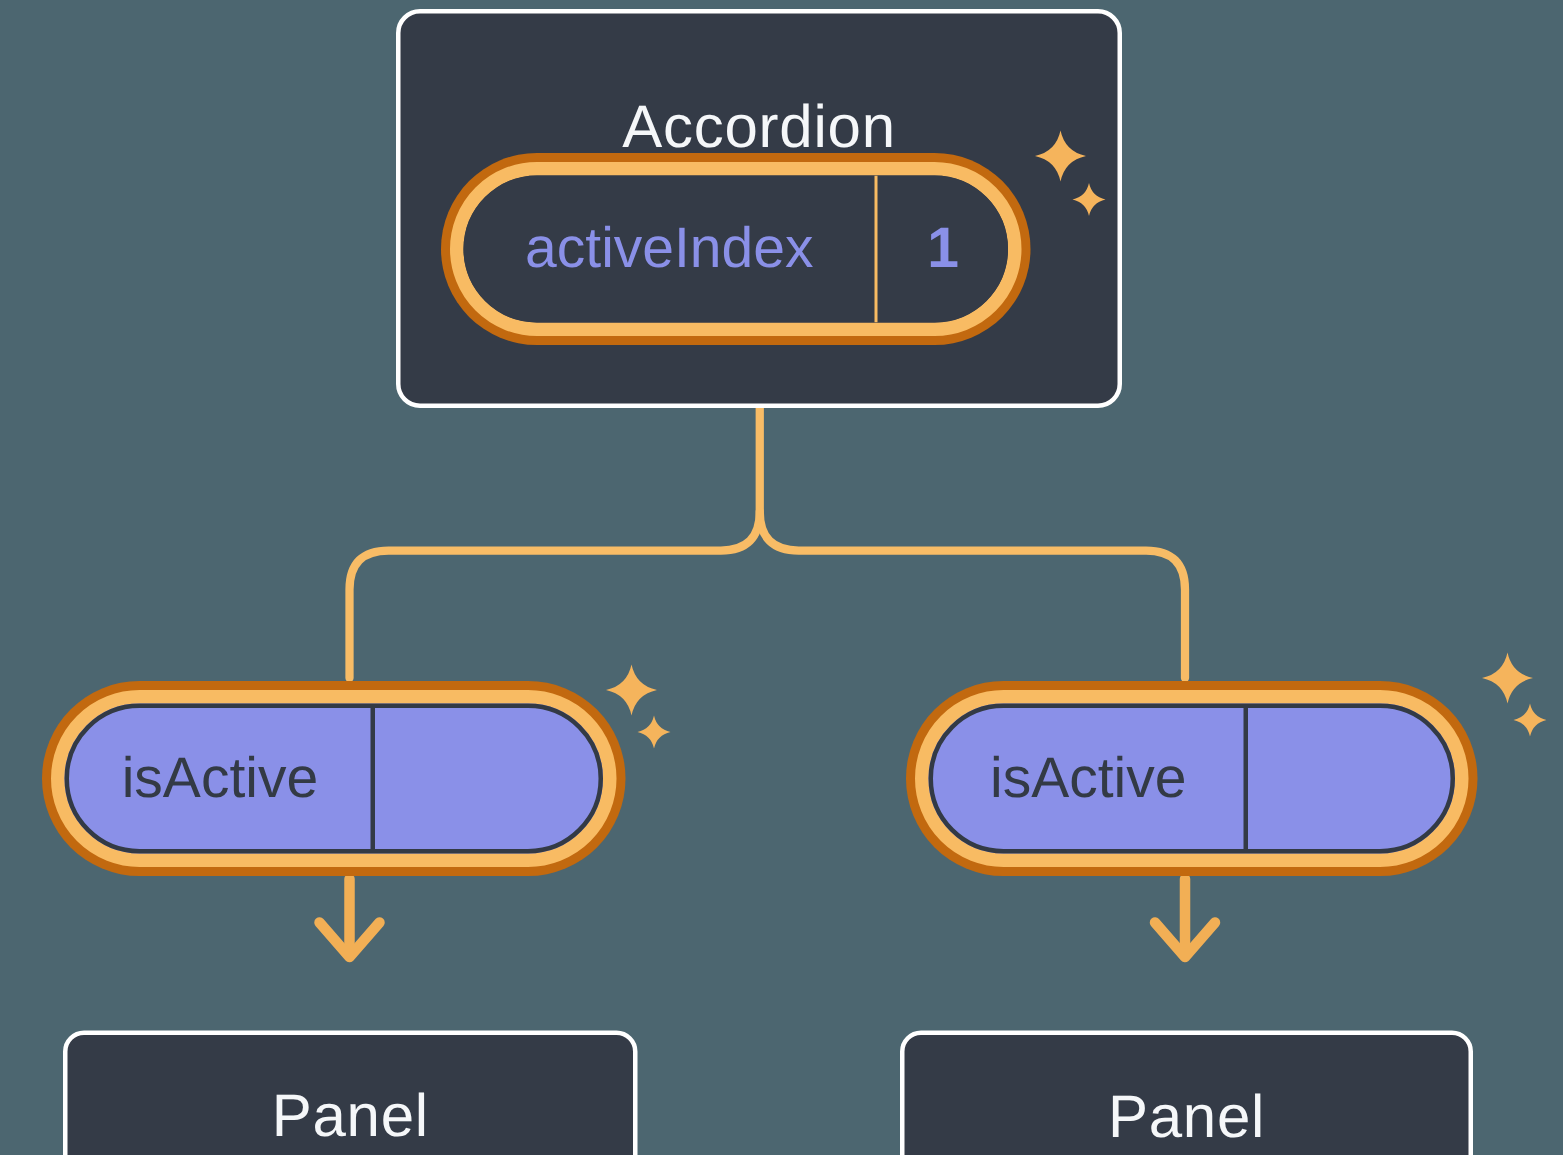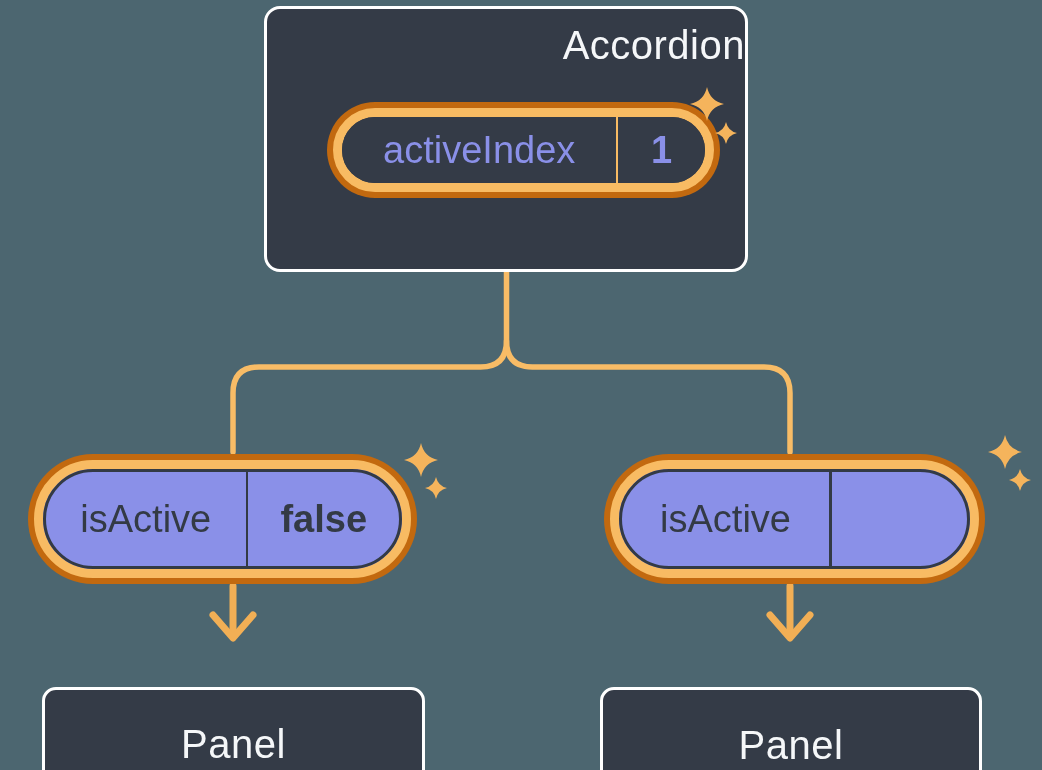--- a/index.html
+++ b/index.html
@@ -19,34 +19,34 @@
   .canvas{position:relative;width:1042px;height:770px;overflow:hidden;background:var(--bg);}
 
   .wires{position:absolute;left:0;top:0;width:1042px;height:770px;z-index:1;}
 
   .node-box{
     position:absolute;background:var(--box);
     border:3px solid #ffffff;border-radius:16px;z-index:2;
   }
   .accordion-box{left:264px;top:6px;width:484px;height:266px;}
   .node-title{
-    text-align:right;color:var(--light);font-size:40px;font-weight:400;
-    padding-top:14px;letter-spacing:.5px;
+    text-align:center;color:var(--light);font-size:40px;font-weight:400;
+    padding-top:14px;letter-spacing:.5px;margin-top:40px;
   }
 
   .pill{
     position:absolute;z-index:2;border-radius:999px;
     border:9px solid var(--oL);
     box-shadow:0 0 0 6px var(--oD);
   }
   .pill-inner{
     display:flex;width:100%;height:100%;border-radius:999px;overflow:hidden;
     align-items:stretch;
   }
-  .state-pill{left:333px;top:108px;width:381px;height:84px;background:var(--box);text-align:right;}
+  .state-pill{left:300px;top:108px;width:381px;height:116px;background:var(--box);text-align:right;}
   .state-pill .pill-inner{background:var(--box);}
   .state-pill .cell-label{flex-basis:76%;color:var(--purple);}
   .state-pill .cell-value{flex-basis:24%;color:var(--purple);}
   .state-pill .divider{width:2px;background:var(--oL);}
 
   .prop-pill{background:var(--purple);text-align:center;}
   .prop-pill .pill-inner{border:3px solid var(--ink);background:var(--purple);}
   .prop-pill .divider{width:3px;background:var(--ink);}
   .prop-pill .cell-label{color:var(--ink);}
   .prop-pill .cell-value{color:var(--ink);}
@@ -108,21 +108,20 @@
 
   <svg class="sparkles" style="left:686px;top:82px;" width="62" height="68" viewBox="0 0 62 68" xmlns="http://www.w3.org/2000/svg">
     <path fill="#F5B45C" d="M21,5 Q24,19 38,22 Q24,25 21,39 Q18,25 4,22 Q18,19 21,5 Z"></path>
     <path fill="#F5B45C" d="M40,40 Q42,49 51,51 Q42,53 40,62 Q38,53 29,51 Q38,49 40,40 Z"></path>
   </svg>
 
   <div class="pill prop-pill pill-left">
     <div class="pill-inner">
       <div class="cell cell-label">isActive</div>
       <div class="divider"></div>
-      <div class="cell cell-value">false</div>
     </div>
   </div>
 
   <svg class="sparkles" style="left:400px;top:440px;" width="62" height="70" viewBox="0 0 62 70" xmlns="http://www.w3.org/2000/svg">
     <path fill="#F5B45C" d="M21,3 Q24,17 38,20 Q24,23 21,37 Q18,23 4,20 Q18,17 21,3 Z"></path>
     <path fill="#F5B45C" d="M36,37 Q38,46 47,48 Q38,50 36,59 Q34,50 25,48 Q34,46 36,37 Z"></path>
   </svg>
 
   <div class="pill prop-pill pill-right">
     <div class="pill-inner">

